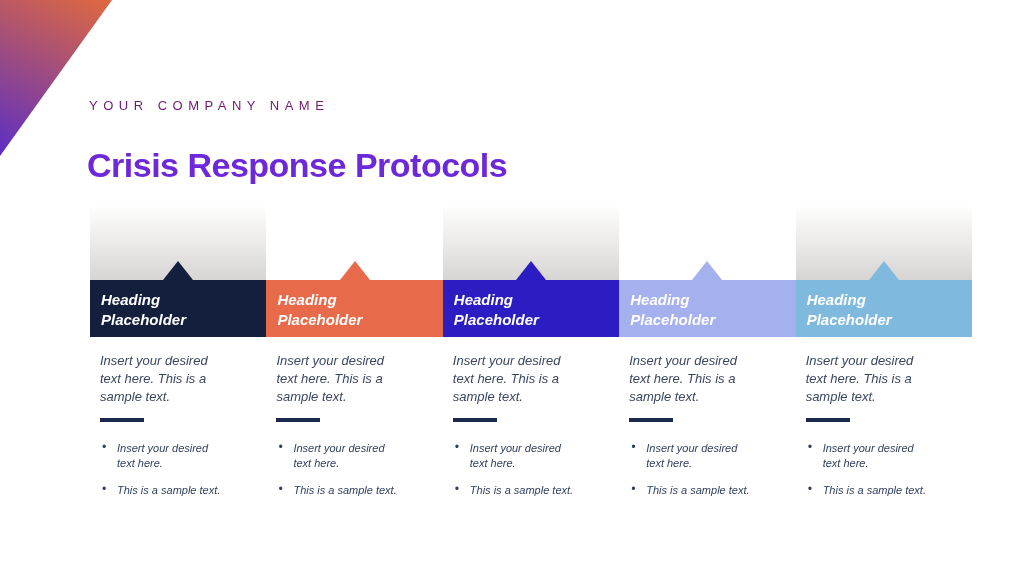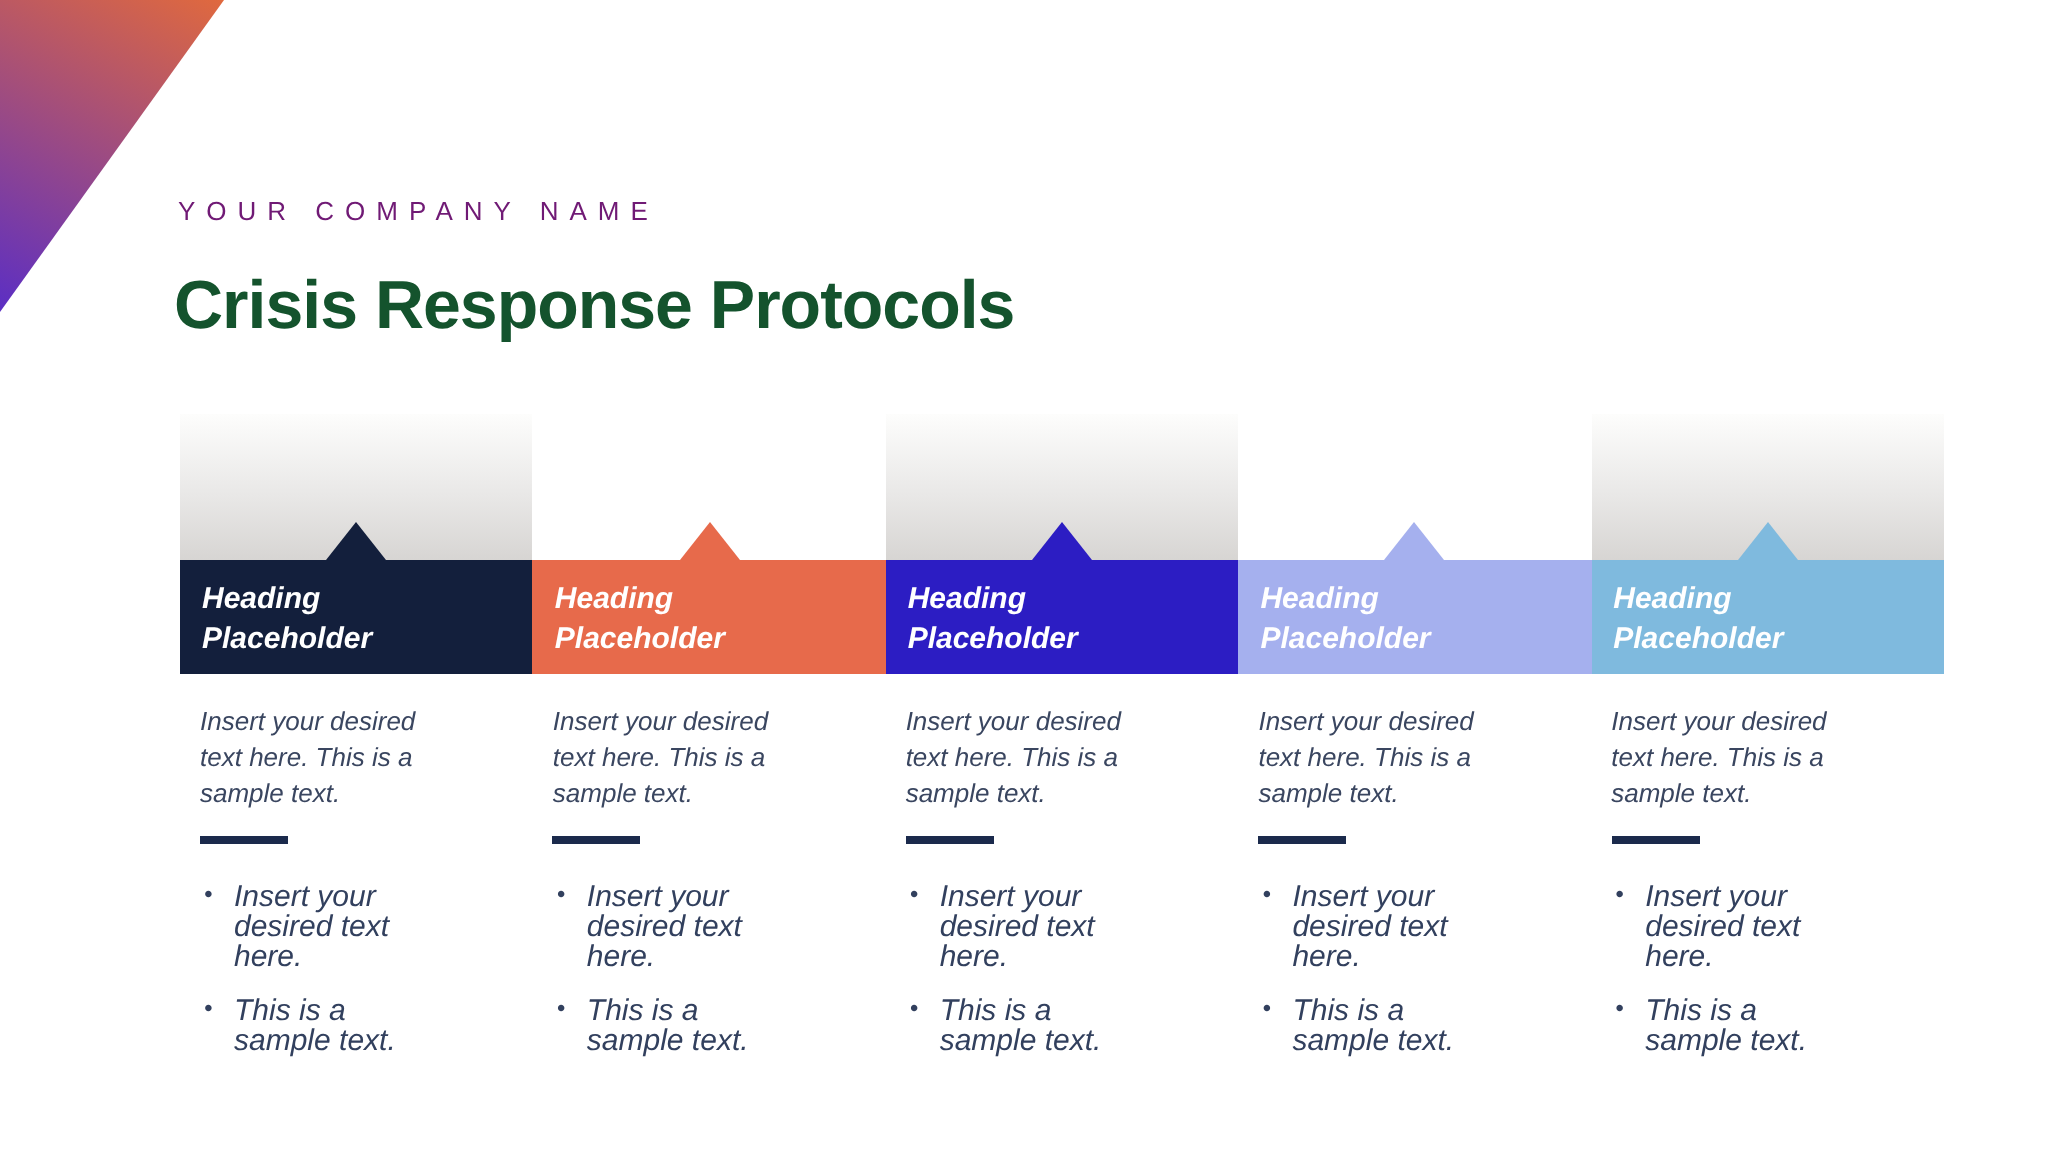--- a/index.html
+++ b/index.html
@@ -16,23 +16,23 @@
     position:absolute; left:0; top:0;
     width:112px; height:156px;
     clip-path:polygon(0 0, 100% 0, 0 100%);
   }
   .company-name {
     position:absolute; left:89px; top:98px;
     font-size:13px; letter-spacing:5.5px;
     color:#701a75;
   }
   .slide-title {
-    position:absolute; left:87px; top:134px;
+    position:absolute; left:87px; top:146px;
     font-size:34px; font-weight:bold;
-    color:#14532d;
+    color:#6d28d9;
     letter-spacing:-0.5px;
   }
   .columns {
     position:absolute; left:90px; top:207px;
     width:882px;
     display:flex;
     font-style:italic;
   }
   .column { flex:1 1 0; position:relative; }
   .col-top {
@@ -75,21 +75,21 @@
   }
   .col-bullets {
     list-style:none;
     margin:19px 0 0 10px;
   }
   .col-bullets li {
     position:relative;
     width:122px;
     padding-left:17px;
     margin-bottom:12px;
-    font-size:15px;
+    font-size:11px;
     line-height:15px;
     color:#32405e;
   }
   .col-bullets li::before {
     content:"\2022";
     position:absolute; left:2px; top:-1px;
     font-size:12px;
     color:#32405e;
   }
 </style>

